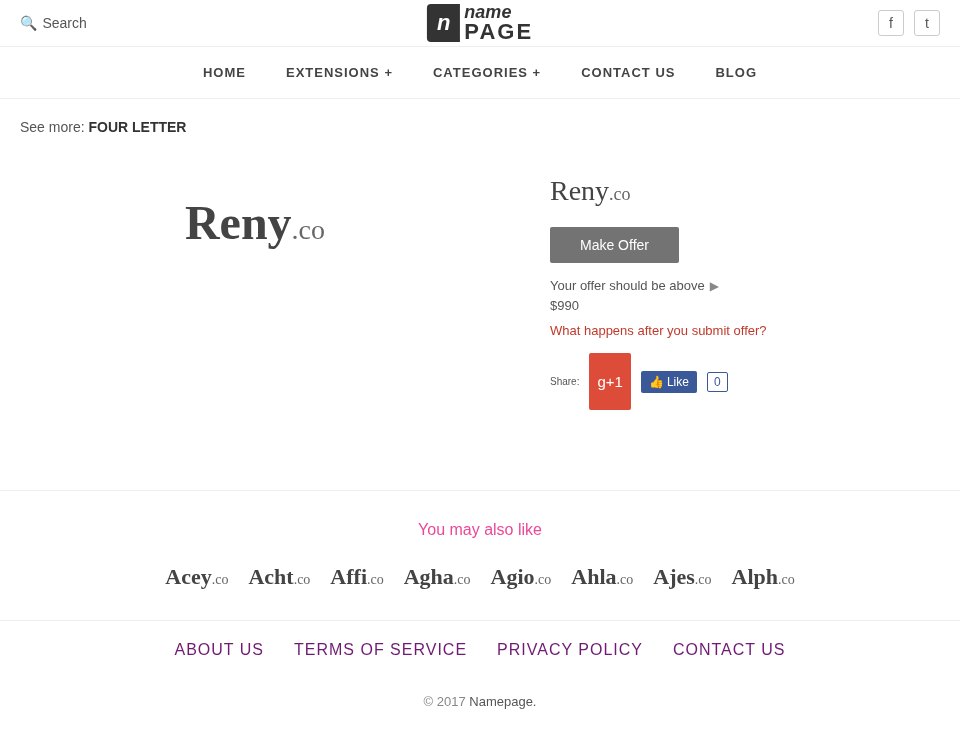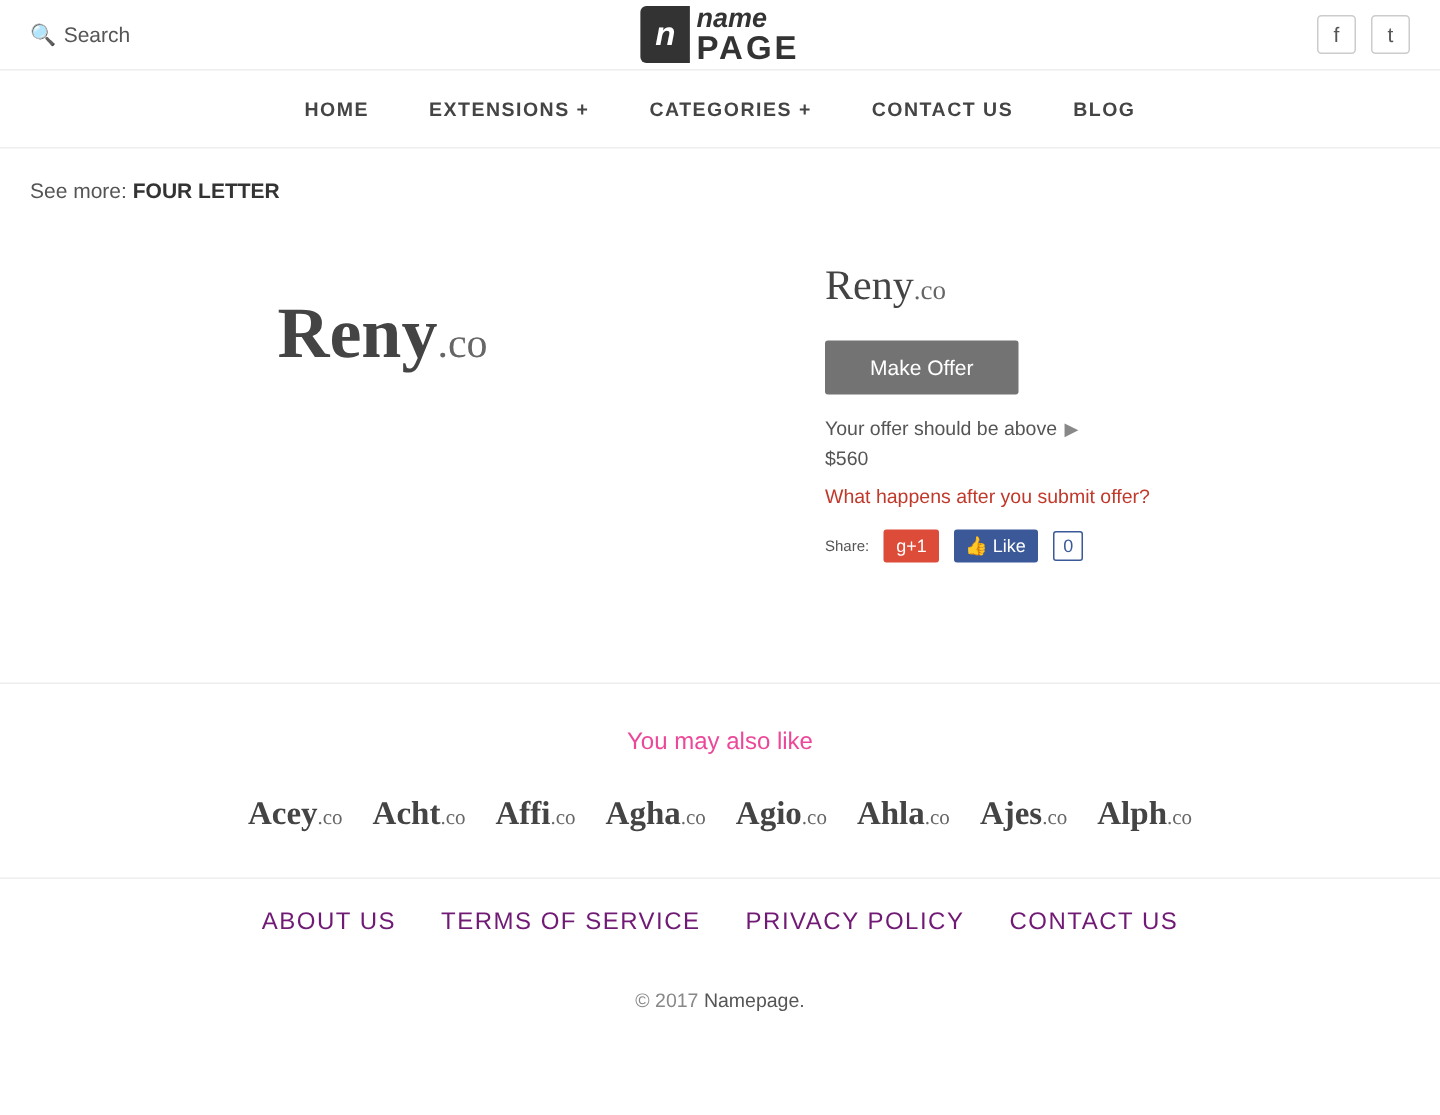--- a/index.html
+++ b/index.html
@@ -192,22 +192,22 @@
       margin-top: 10px;
     }
     .share-label {
       font-size: 10px;
       color: #555;
     }
     .gplus-btn {
       background: #dd4b39;
       color: #fff;
       border: none;
-      padding: 4px 8px;
-      font-size: 12px;
+      padding: 20px 8px;
+      font-size: 15px;
       cursor: pointer;
       border-radius: 2px;
       display: flex;
       align-items: center;
       gap: 3px;
       justify-content: center;
     }
     .fb-like-btn {
       background: #3b5998;
       color: #fff;
@@ -339,21 +339,21 @@
 
     <div class="domain-info">
       <div class="domain-title">
         <span>Reny</span><span class="tld">.co</span>
       </div>
       <button class="make-offer-btn">Make Offer</button>
       <div class="offer-hint">
         <span>Your offer should be above</span>
         <span class="arrow">▶</span>
       </div>
-      <div class="offer-amount">$560</div>
+      <div class="offer-amount">$990</div>
       <span class="offer-submit-link">What happens after you submit offer?</span>
       <div class="share-row">
         <span class="share-label">Share:</span>
         <button class="gplus-btn">
           <span>g+1</span>
         </button>
         <button class="fb-like-btn">
           <span>👍</span>
           <span>Like</span>
         </button>

